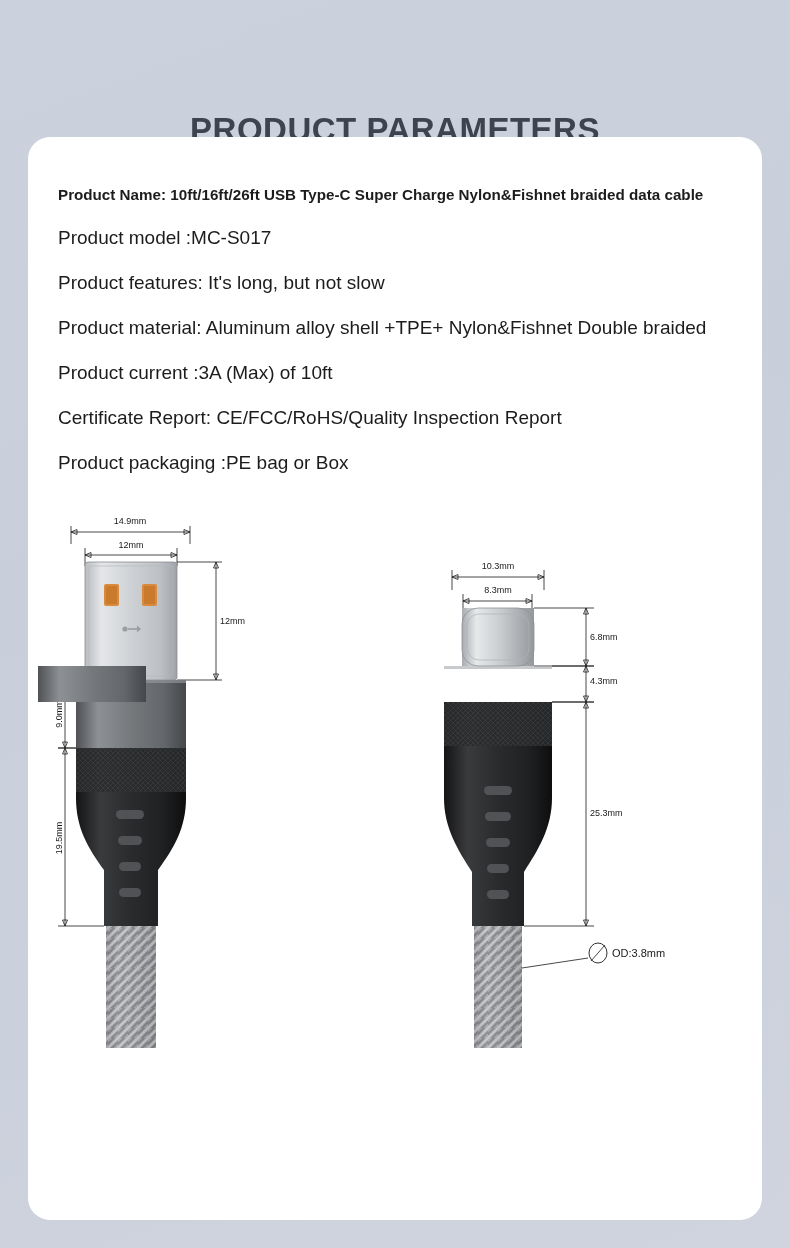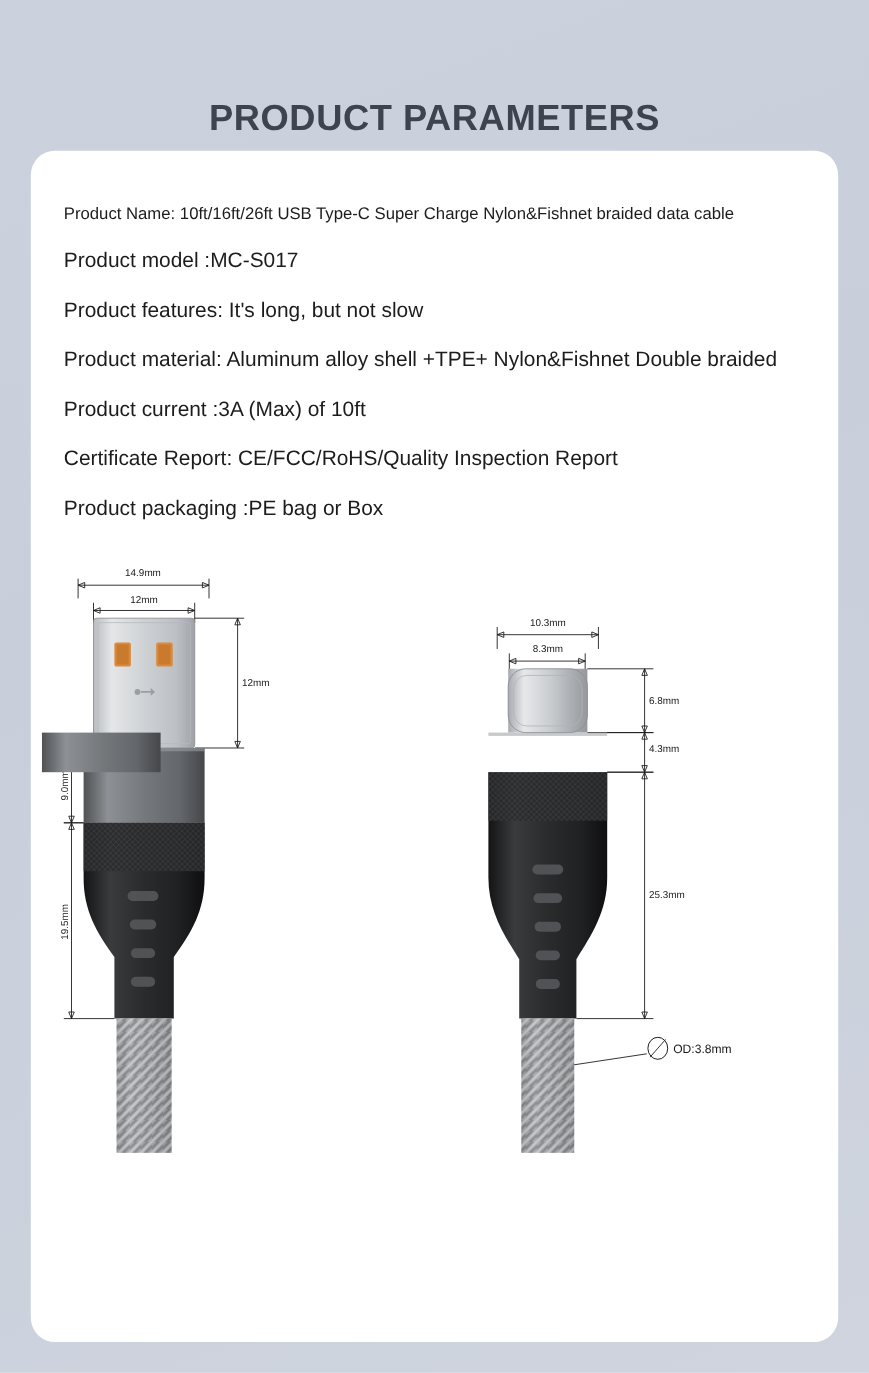--- a/index.html
+++ b/index.html
@@ -17,21 +17,21 @@
     height: 1248px;
     position: relative;
     padding: 0;
   }
   .title {
     text-align: center;
     font-size: 33px;
     font-weight: bold;
     color: #3d4450;
     letter-spacing: 0.5px;
-    padding-top: 88px;
+    padding-top: 111px;
     margin: 0;
   }
   .card {
     position: absolute;
     left: 28px;
     top: 137px;
     width: 734px;
     height: 1083px;
     background: #ffffff;
     border-radius: 22px;
@@ -41,20 +41,21 @@
   }
   .spec-line {
     font-size: 19px;
     color: #1c1c1c;
     line-height: 1;
     margin-bottom: 26px;
     white-space: nowrap;
   }
   .spec-line.small {
     font-size: 15.2px;
+    font-weight: bold;
   }
   .diagram-wrap {
     position: relative;
     width: 734px;
     height: 560px;
     margin-top: 6px;
     margin-left: 10px;
   }
   svg.diagram { display: block; }
   .dim-text {

